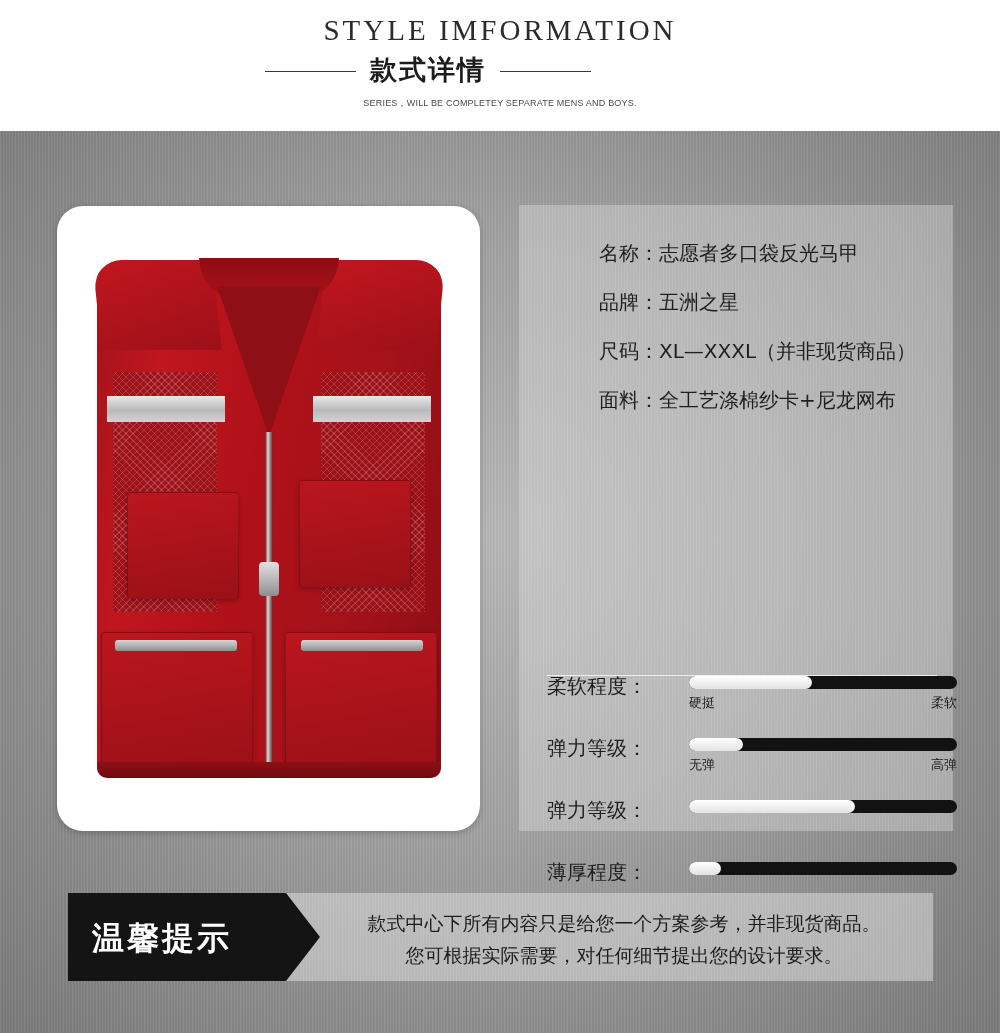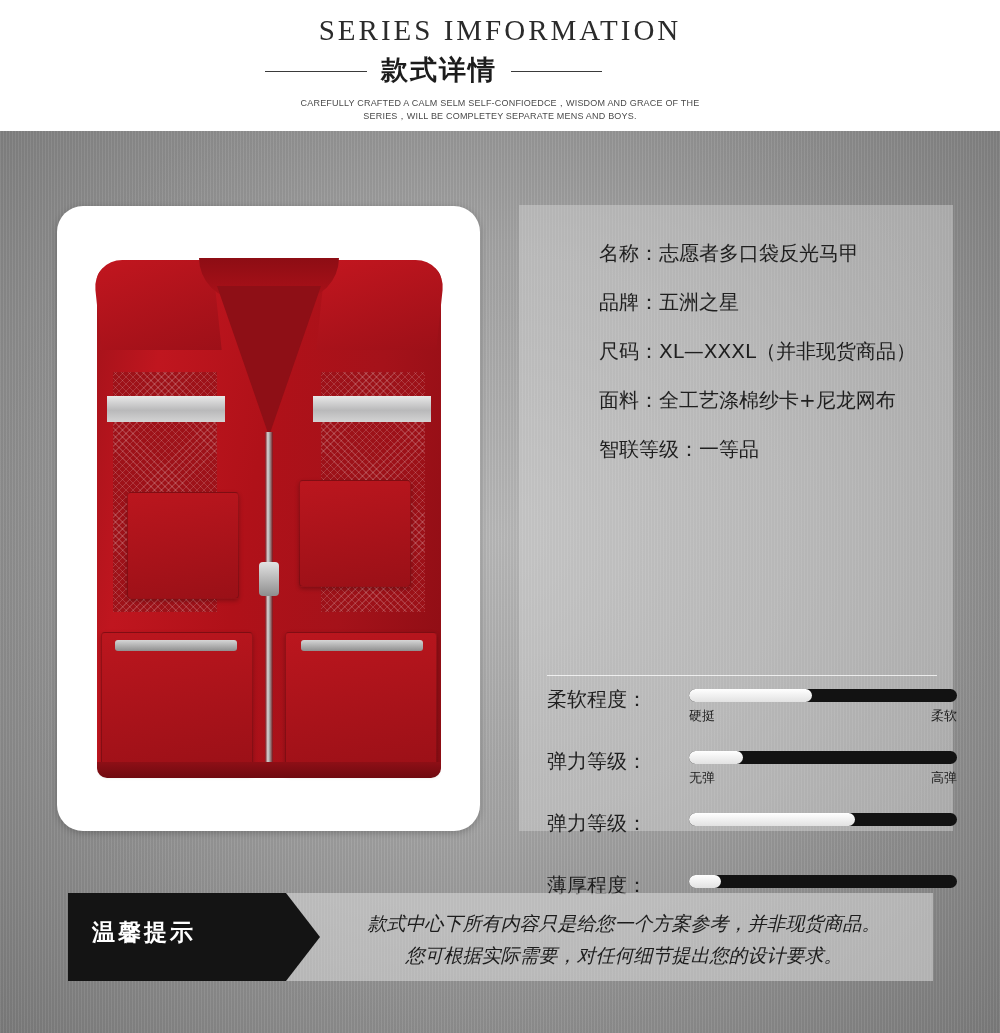--- a/index.html
+++ b/index.html
@@ -36,21 +36,20 @@
     letter-spacing: 3px;
     color: #2b2b2b;
     font-weight: normal;
     font-family: "Liberation Serif", serif;
   }
   .header-cn-wrap {
     position: relative;
     width: 856px;
     height: 42px;
     margin-top: 2px;
-    padding-left: 11px;
   }
   .header-cn-line {
     position: absolute;
     top: 22px;
     height: 1px;
     width: 170px;
     background: #3a3a3a;
   }
   .header-cn-line.left { left: 265px; }
   .header-cn-line.right { right: 265px; }
@@ -227,21 +226,21 @@
   .spec-divider {
     position: absolute;
     left: 28px; top: 470px;
     width: 390px; height: 1px;
     background: rgba(255,255,255,0.75);
   }
 
   
   .ratings {
     position: absolute;
-    left: 28px; top: 476px;
+    left: 28px; top: 463px;
     width: 400px;
     text-align: center;
   }
   .rating {
     position: relative;
     height: 62px;
   }
   .rating-label {
     position: absolute;
     left: 0; top: 5px;
@@ -294,54 +293,52 @@
     position: absolute;
     right: -34px; top: 0;
     width: 0; height: 0;
     border-top: 44px solid transparent;
     border-bottom: 44px solid transparent;
     border-left: 34px solid #141414;
   }
   .tip-title {
     position: absolute;
     left: 24px; top: 24px;
-    font-size: 23px;
+    font-size: 32px;
     font-weight: bold;
     letter-spacing: 3px;
     color: #ffffff;
     font-family: "DejaVu Sans", sans-serif;
   }
   .tip-lines {
     position: absolute;
     left: 256px; top: 14px;
     width: 600px;
     text-align: center;
-    font-style: italic;
   }
   .tip-line {
     font-size: 19px;
     line-height: 32px;
     color: #1c1c1c;
     font-family: "DejaVu Sans", sans-serif;
   }
 </style>
 </head>
 <body>
 
 <div class="page">
 
   <div class="header">
-    <h1 class="header-en">SERIES IMFORMATION</h1>
+    <h1 class="header-en">STYLE IMFORMATION</h1>
     <div class="header-cn-wrap">
       <span class="header-cn-line left"></span>
       <span class="header-cn-line right"></span>
       <span class="header-cn">款式详情</span>
     </div>
     <div class="header-sub">
-      <div>CAREFULLY CRAFTED A CALM SELM SELF-CONFIOEDCE，WISDOM AND GRACE OF THE</div>
       <div>SERIES，WILL BE COMPLETEY SEPARATE MENS AND BOYS.</div>
     </div>
   </div>
 
   <div class="content">
 
     <div class="photo-card">
       <div class="vest-stage">
         <div class="vest">
           <div class="v-body"></div>
@@ -366,21 +363,20 @@
       </div>
     </div>
 
     <div class="spec-panel">
 
       <div class="spec-list">
         <div class="spec-row">名称：志愿者多口袋反光马甲</div>
         <div class="spec-row">品牌：五洲之星</div>
         <div class="spec-row">尺码：XL—XXXL（并非现货商品）</div>
         <div class="spec-row">面料：全工艺涤棉纱卡+尼龙网布</div>
-        <div class="spec-row">智联等级：一等品</div>
       </div>
 
       <div class="spec-divider"></div>
 
       <div class="ratings">
 
         <div class="rating">
           <div class="rating-label">柔软程度：</div>
           <div class="rating-track">
             <div class="rating-fill" id="fill0" style="width: 46%;"></div>

